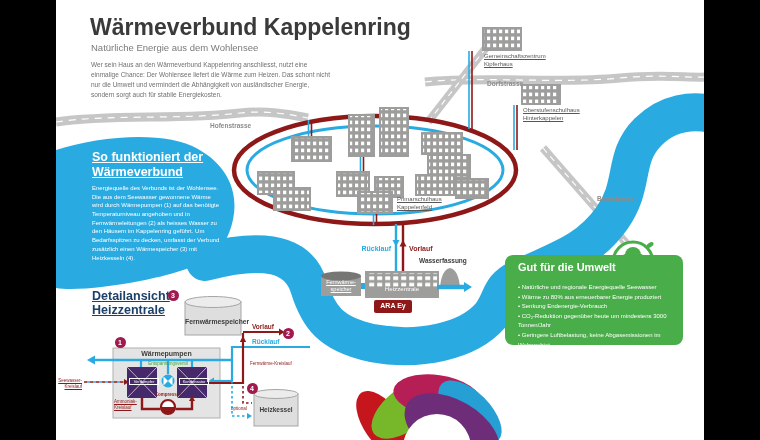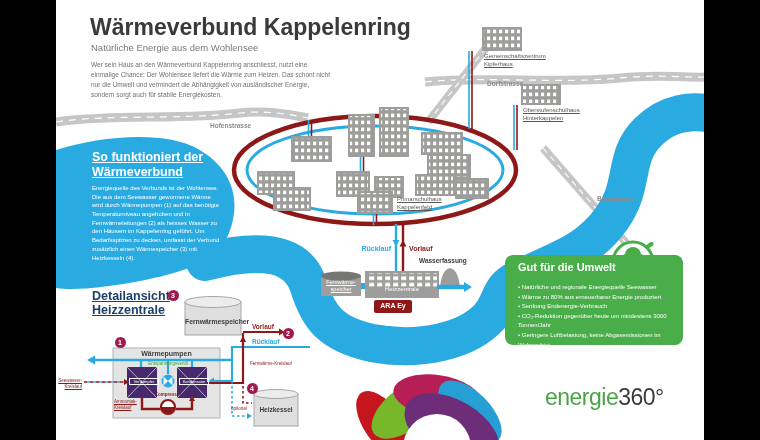--- a/index.html
+++ b/index.html
@@ -255,19 +255,16 @@
   <div class="lbl b maroon" style="left:252px;top:323px;font-size:6.5px;">Vorlauf</div>
   <div class="lbl b blue" style="left:252px;top:338px;font-size:6.5px;">Rücklauf</div>
   <div class="lbl b" style="left:252px;top:406px;width:48px;text-align:center;font-size:6.5px;color:#3c3c3b;">Heizkessel</div>
   <div class="lbl tiny maroon" style="left:231px;top:406px;">optional</div>
 
   <div class="badge" style="left:114.5px;top:336.5px;">1</div>
   <div class="badge" style="left:282.5px;top:327.5px;">2</div>
   <div class="badge" style="left:167.5px;top:289.5px;">3</div>
   <div class="badge" style="left:246.5px;top:382.5px;">4</div>
 
-  <div class="lbl" id="logo">
-    <span class="g">energie</span><span class="d">360°</span>
-  </div>
 
   <div class="bar" id="bar-left"></div>
   <div class="bar" id="bar-right"></div>
 </div>
 
 </body></html>

